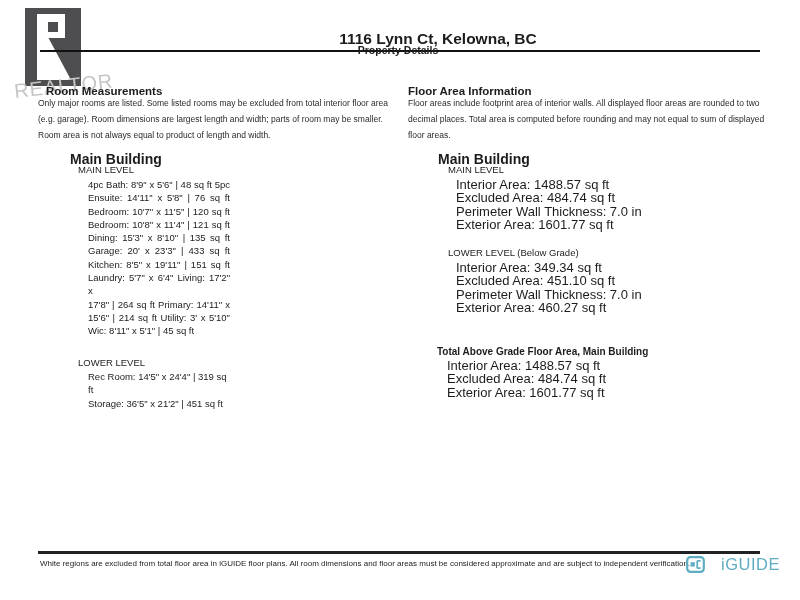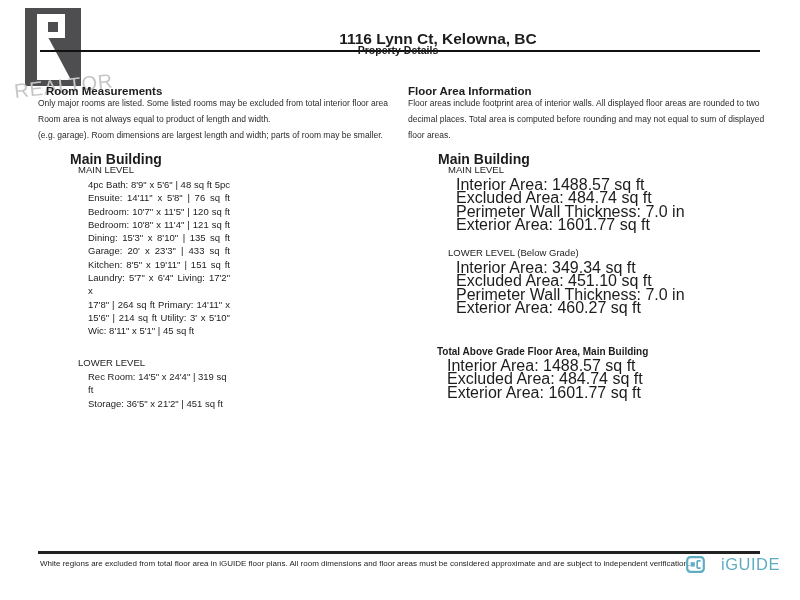--- a/index.html
+++ b/index.html
@@ -34,21 +34,21 @@
 
   .building { font-size: 14px; font-weight: bold; z-index: 2; }
   .level-label { font-size: 9.5px; z-index: 2; }
 
   
   .room-list { left: 88px; width: 142px; font-size: 9.5px; line-height: 13.3px; z-index: 2; }
   .room-line { text-align: justify; text-align-last: justify; }
   .room-line.plain { text-align: left; text-align-last: left; }
 
   
-  .area-items { font-size: 16px; line-height: 13.3px; z-index: 2; }
+  .area-items { font-size: 13px; line-height: 13.3px; z-index: 2; }
   .total-heading { font-size: 10px; font-weight: bold; z-index: 2; }
 
   
   .footer-rule { left: 38px; top: 551px; width: 722px; height: 2.5px; background: #222; z-index: 2; }
   .disclaimer { left: 40px; top: 559px; font-size: 8px; color: #222; z-index: 2; }
   .iguide { left: 686px; top: 555px; display: flex; align-items: center; gap: 16px; z-index: 2; }
   .iguide-word { font-size: 16.5px; letter-spacing: 0.5px; }
 </style>
 </head>
 <body>
@@ -65,22 +65,22 @@
   </div>
   <div class="abs realtor-word">REALTOR</div>
 
   <div class="abs title">1116 Lynn Ct, Kelowna, BC</div>
   <div class="abs header-rule"></div>
   <div class="abs subtitle">Property Details</div>
 
   <div class="abs sec-heading" style="left:38px; top:85px;margin-left:8px;">Room Measurements</div>
   <div class="abs note" style="left:38px; top:95px; width:360px;">
     <div>Only major rooms are listed. Some listed rooms may be excluded from total interior floor area</div>
+    <div>(e.g. garage). Room dimensions are largest length and width; parts of room may be smaller.</div>
     <div>Room area is not always equal to product of length and width.</div>
-    <div>(e.g. garage). Room dimensions are largest length and width; parts of room may be smaller.</div>
   </div>
 
   <div class="abs building" style="left:70px; top:151px;">Main Building</div>
   <div class="abs level-label" style="left:78px; top:164px;">MAIN LEVEL</div>
 
   <div class="abs room-list" style="top:178px;">
     <div class="room-line">4pc Bath: 8'9" x 5'6" | 48 sq ft 5pc</div>
     <div class="room-line">Ensuite: 14'11" x 5'8" | 76 sq ft</div>
     <div class="room-line">Bedroom: 10'7" x 11'5" | 120 sq ft</div>
     <div class="room-line">Bedroom: 10'8" x 11'4" | 121 sq ft</div>

